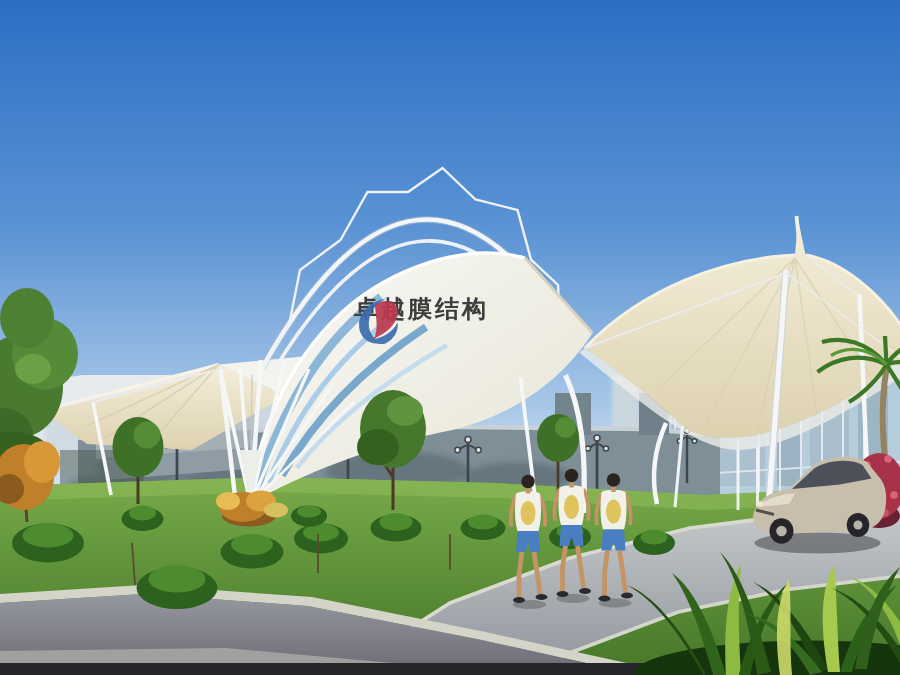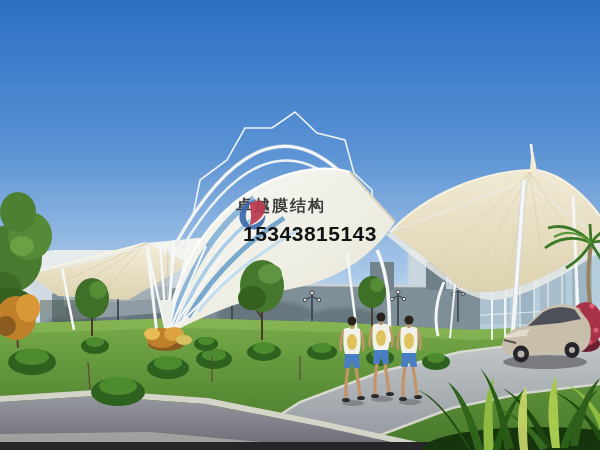--- a/index.html
+++ b/index.html
@@ -421,15 +421,14 @@
 
 <div class="watermark">
   <div class="brand-row">
     <svg class="brand-logo" viewBox="0 0 34 34">
       <path d="M 22,3 C 9,5 1,15 4,25 C 6,31 12,34 19,33 C 13,30 9,25 10,18 C 11,10 16,5 22,3 Z" style="fill:var(--logo_blue,#3c6cae)"></path>
       <path d="M 14,7 C 23,2 31,6 29,14 C 28,20 22,26 13,30 C 17,23 14,13 14,7 Z" style="fill:var(--logo_red,#bd3a4e)"></path>
       <path d="M 13,30 C 20,29 26,25 29,19 C 30,24 27,30 21,33 C 18,34 15,33 13,30 Z" style="fill:var(--logo_blue,#3c6cae)"></path>
     </svg>
     <span class="company-name">卓越膜结构</span>
   </div>
-  <div class="phone-number">15343815143</div>
 </div>
 </div>
 
 </body></html>

